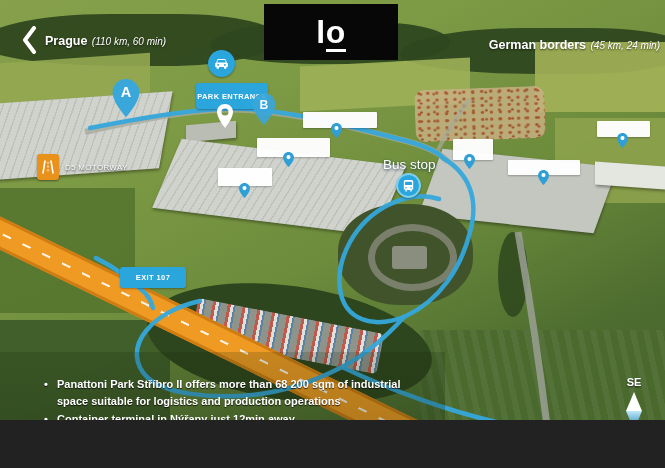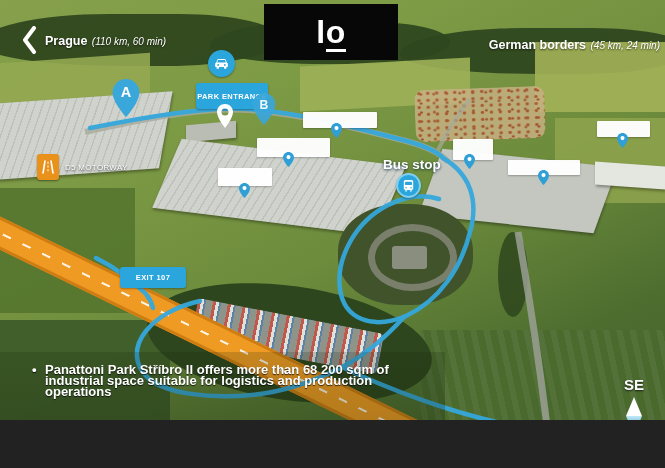--- a/index.html
+++ b/index.html
@@ -40,27 +40,27 @@
   .nav-line{line-height:15px;white-space:nowrap;}
   .logo{z-index:5;background:#070707;display:flex;align-items:center;justify-content:center;
     color:#fff;font-weight:bold;font-size:32px;letter-spacing:.5px;}
   .logo .u{display:inline-block;border-bottom:3px solid #fff;padding-bottom:1px;margin-bottom:-4px;line-height:1;}
   .bluebox{z-index:4;background:#2BA6DD;border-radius:3px;display:flex;align-items:center;justify-content:center;
     color:#fff;font-weight:bold;font-size:7.5px;letter-spacing:.4px;box-shadow:0 1px 2px rgba(0,0,0,.3);}
   .circle-icon{z-index:4;background:#2BA6DD;border-radius:50%;display:flex;align-items:center;justify-content:center;
     box-shadow:0 1px 2px rgba(0,0,0,.35);}
   .pin{z-index:4;}
   .blank-label{z-index:4;background:rgba(255,255,255,.97);border-radius:1px;box-shadow:0 1px 2px rgba(0,0,0,.25);}
-  .maplabel{z-index:4;color:#fff;font-weight:bold;text-shadow:0 1px 3px rgba(10,40,70,.85);white-space:nowrap;}
+  .maplabel{z-index:4;color:#fff;font-weight:normal;text-shadow:0 1px 3px rgba(10,40,70,.85);white-space:nowrap;}
   .mot-label{z-index:4;color:#fff;font-weight:normal;font-size:8px;letter-spacing:.3px;
     text-shadow:0 1px 2px rgba(0,0,0,.7);white-space:nowrap;}
-  .bullets{z-index:5;list-style:none;margin:4px;padding:0;color:#fff;font-weight:bold;font-size:13px;line-height:11px;}
+  .bullets{z-index:5;list-style:none;margin:16px;padding:0;color:#fff;font-weight:bold;font-size:11px;line-height:17px;}
   .bullets li{position:relative;padding-left:15px;margin-bottom:1px;text-shadow:0 1px 1px rgba(0,0,0,.75);}
   .bullets li:before{content:"\2022";position:absolute;left:2px;}
-  .compass{z-index:5;text-align:center;color:#fff;font-weight:bold;font-size:15px;text-shadow:0 1px 2px rgba(0,0,0,.7);}
+  .compass{z-index:5;text-align:center;color:#fff;font-weight:bold;font-size:11px;text-shadow:0 1px 2px rgba(0,0,0,.7);}
   .compass svg{display:block;margin:3px auto;}
 </style>
 </head>
 <body>
 
 <div class="stage">
 
   <div class="abs forest" style="left:-20px;top:14px;width:300px;height:52px;"></div>
   <div class="abs forest" style="left:210px;top:22px;width:240px;height:42px;"></div>
   <div class="abs forest" style="left:400px;top:28px;width:290px;height:46px;"></div>
@@ -204,20 +204,21 @@
 
   <div class="abs blank-label" style="left:597px;top:121px;width:53px;height:16px;"></div>
   <svg class="abs pin" style="left:617px;top:133px;" width="11" height="15" viewBox="0 0 16 22">
       <path d="M8 0 C3.6 0 0 3.6 0 8 c0 6 8 14 8 14 s8-8 8-14 C16 3.6 12.4 0 8 0 z" fill="#2F9FD6"></path>
       <circle cx="8" cy="7.5" r="3" fill="#fff"></circle>
     </svg>
 
   <div class="abs backdrop" style="left:0;top:352px;width:445px;height:116px;z-index:4;"></div>
   <ul class="abs bullets" style="left:26px;top:360px;width:392px;">
     <li>Panattoni Park Stříbro II offers more than 68 200 sqm of industrial space suitable for logistics and production operations</li>
+    <li>Container terminal in Nýřany just 12min away</li>
   </ul>
 
   <div class="abs compass" style="left:612px;top:376px;width:44px;">
     <div>SE</div>
     <svg width="20" height="40" viewBox="0 0 20 40">
       <defs>
         <linearGradient id="cg" x1="0" y1="0" x2="0" y2="1">
           <stop offset="0" stop-color="#bfe9f8"></stop>
             <stop offset="1" stop-color="#1777b0"></stop>
         </linearGradient>

